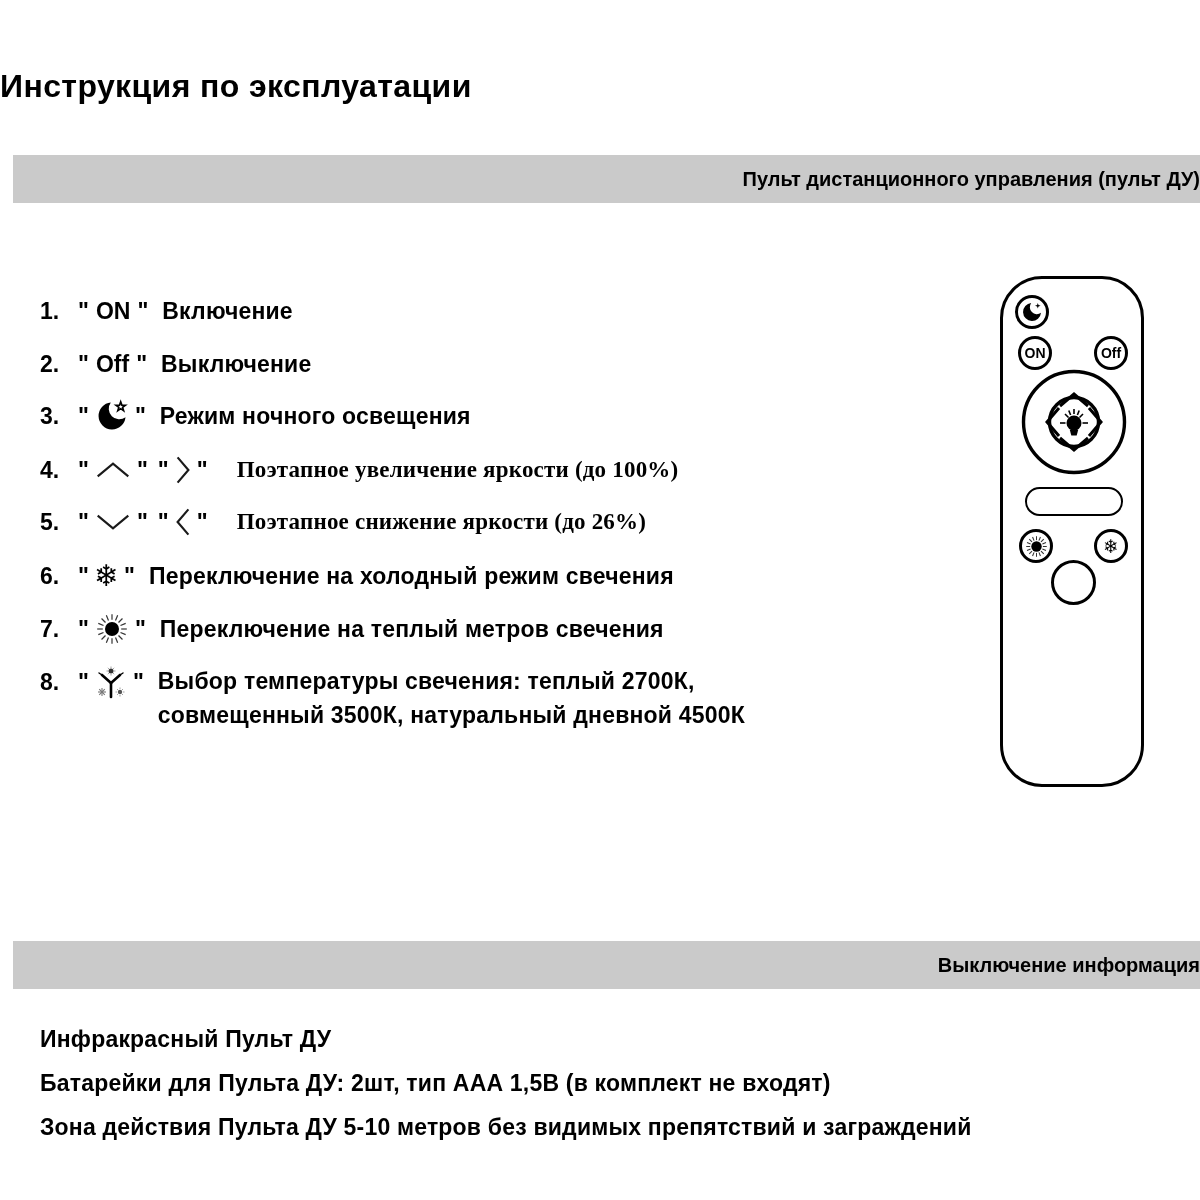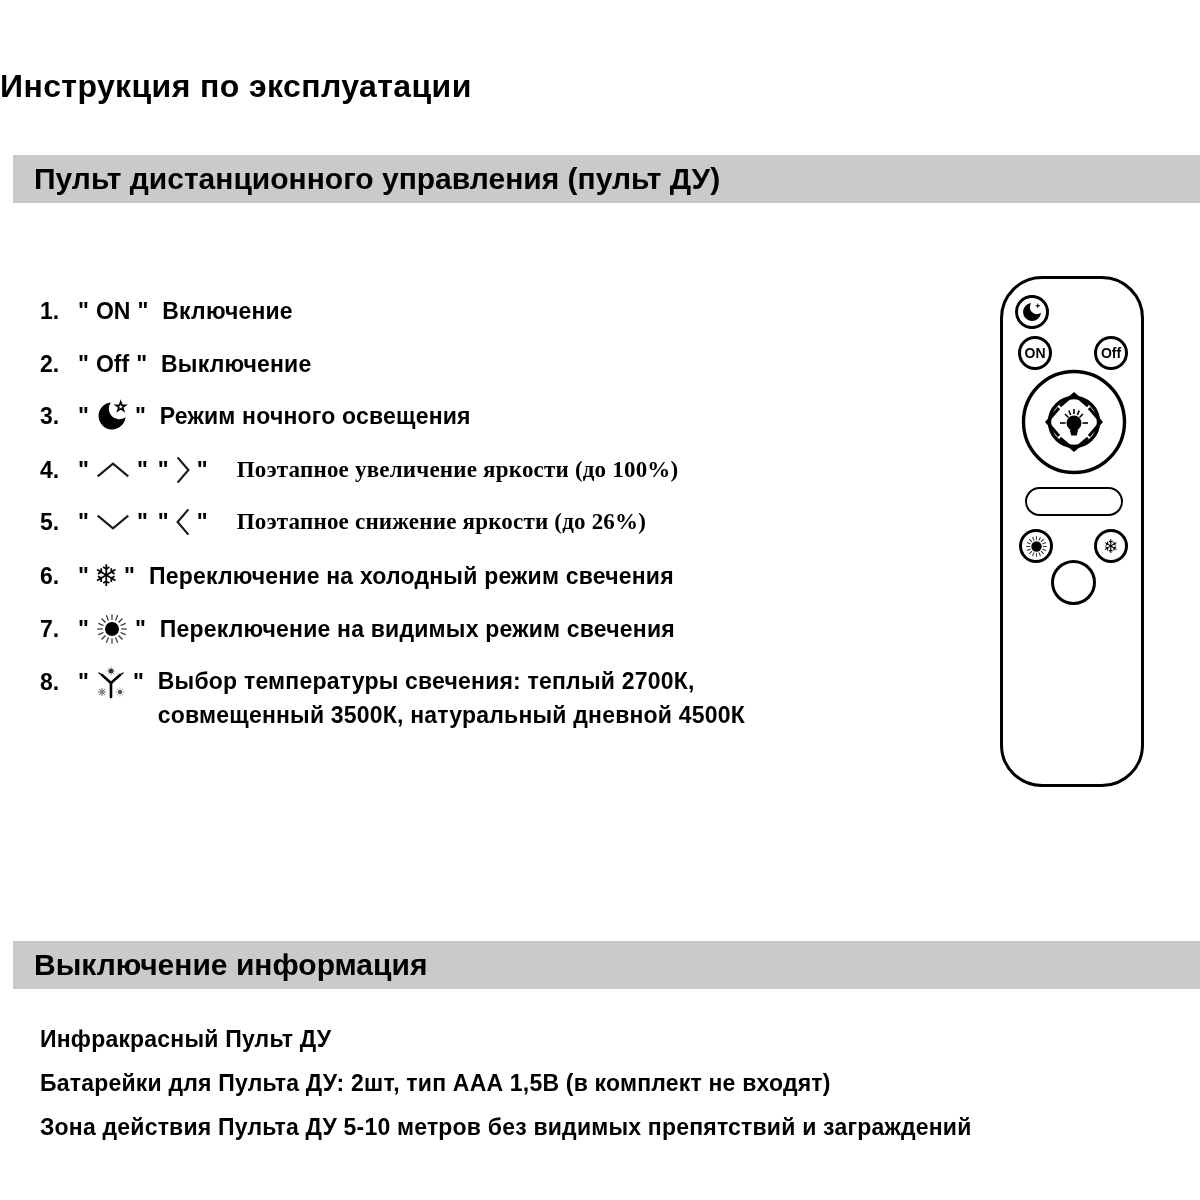--- a/index.html
+++ b/index.html
@@ -2,21 +2,21 @@
 <html><head>
 <meta charset="utf-8">
 <style>
   * { margin:0; padding:0; box-sizing:border-box; }
   html,body { background:#ffffff; }
   body { width:1200px; height:1200px; font-family:"Liberation Sans", sans-serif; color:#000; }
   .page { position:relative; width:1200px; height:1200px; background:#fff; overflow:hidden; font-weight:bold; }
 
   .title { position:absolute; top:68px; left:0; width:100%; text-align:left; font-size:32px; letter-spacing:.4px; }
 
-  .bar { position:absolute; left:13px; right:0; height:48px; background:#cacaca; display:flex; align-items:center; padding-left:21px; font-size:30px; }
+  .bar { position:absolute; left:13px; right:0; height:48px; background:#cacaca; display:flex; align-items:center; padding-left:21px; font-size:20px;justify-content:flex-end; }
   .bar1 { top:155px; }
   .bar2 { top:941px; }
 
   .row { position:absolute; left:40px; display:flex; align-items:center; height:36px; font-size:23px; white-space:nowrap; }
   .r1{top:293px;} .r2{top:346px;} .r3{top:398px;} .r4{top:452px;} .r5{top:504px;}
   .r6{top:558px;} .r7{top:611px;} .r8{top:664px; align-items:flex-start; height:auto;}
   .num { width:33px; }
   .q { margin:0 5px; }
   .btxt { margin:0 2px; }
   .txt { margin-left:9px; letter-spacing:.2px; }
@@ -149,21 +149,21 @@
           <line x1="18" y1="3.2" x2="18" y2="8.8" transform="rotate(247.5 18 18)"></line>
           <line x1="18" y1="3.2" x2="18" y2="8.8" transform="rotate(270 18 18)"></line>
           <line x1="18" y1="3.2" x2="18" y2="8.8" transform="rotate(292.5 18 18)"></line>
           <line x1="18" y1="3.2" x2="18" y2="8.8" transform="rotate(315 18 18)"></line>
           <line x1="18" y1="3.2" x2="18" y2="8.8" transform="rotate(337.5 18 18)"></line>
         </g>
         <circle cx="18" cy="18" r="7" fill="#000"></circle>
       </svg>
     </span>
     <span class="q">"</span>
-    <span class="txt">Переключение на видимых режим свечения</span>
+    <span class="txt">Переключение на теплый метров свечения</span>
   </div>
 
   <div class="row r8">
     <span class="num">8.</span>
     <span class="q">"</span>
     <span class="icn">
       <svg width="34" height="36" viewBox="0 0 34 36">
         <g stroke="#000" stroke-width="2.6" stroke-linecap="round">
           <line x1="17" y1="17" x2="17" y2="31"></line>
           <line x1="17" y1="17" x2="8" y2="9"></line>

